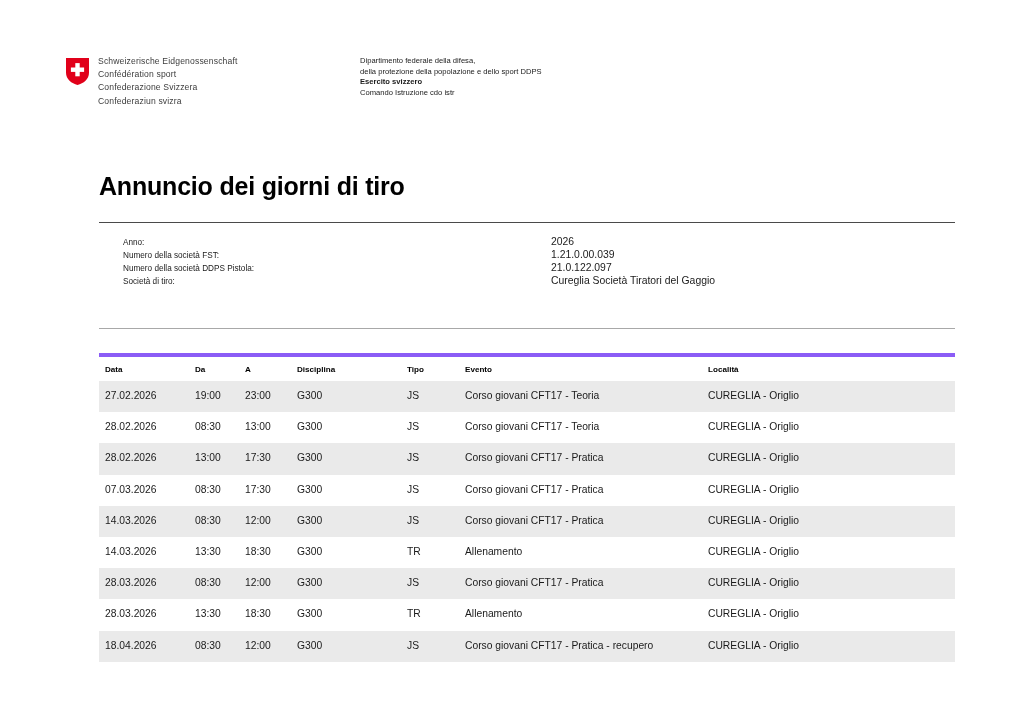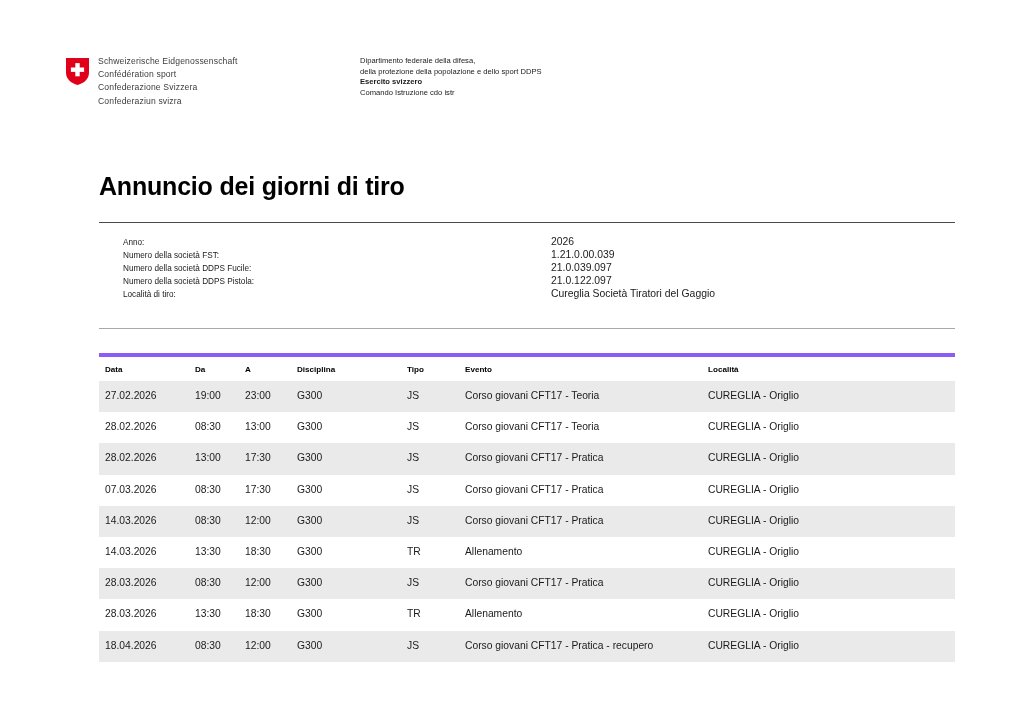--- a/index.html
+++ b/index.html
@@ -196,29 +196,25 @@
   <div class="meta">
     <div class="meta-row">
       <span class="meta-label">Anno:</span>
       <span class="meta-value">2026</span>
     </div>
     <div class="meta-row">
       <span class="meta-label">Numero della società FST:</span>
       <span class="meta-value">1.21.0.00.039</span>
     </div>
     <div class="meta-row">
-      <span class="meta-label">Numero della società DDPS Fucile:</span>
-      <span class="meta-value">21.0.039.097</span>
-    </div>
-    <div class="meta-row">
       <span class="meta-label">Numero della società DDPS Pistola:</span>
       <span class="meta-value">21.0.122.097</span>
     </div>
     <div class="meta-row">
-      <span class="meta-label">Località di tiro:</span>
+      <span class="meta-label">Società di tiro:</span>
       <span class="meta-value">Cureglia Società Tiratori del Gaggio</span>
     </div>
   </div>
 
   <div class="tbl">
 
     <div class="tbl-head">
       <span class="cell c-data">Data</span>
       <span class="cell c-da">Da</span>
       <span class="cell c-a">A</span>

